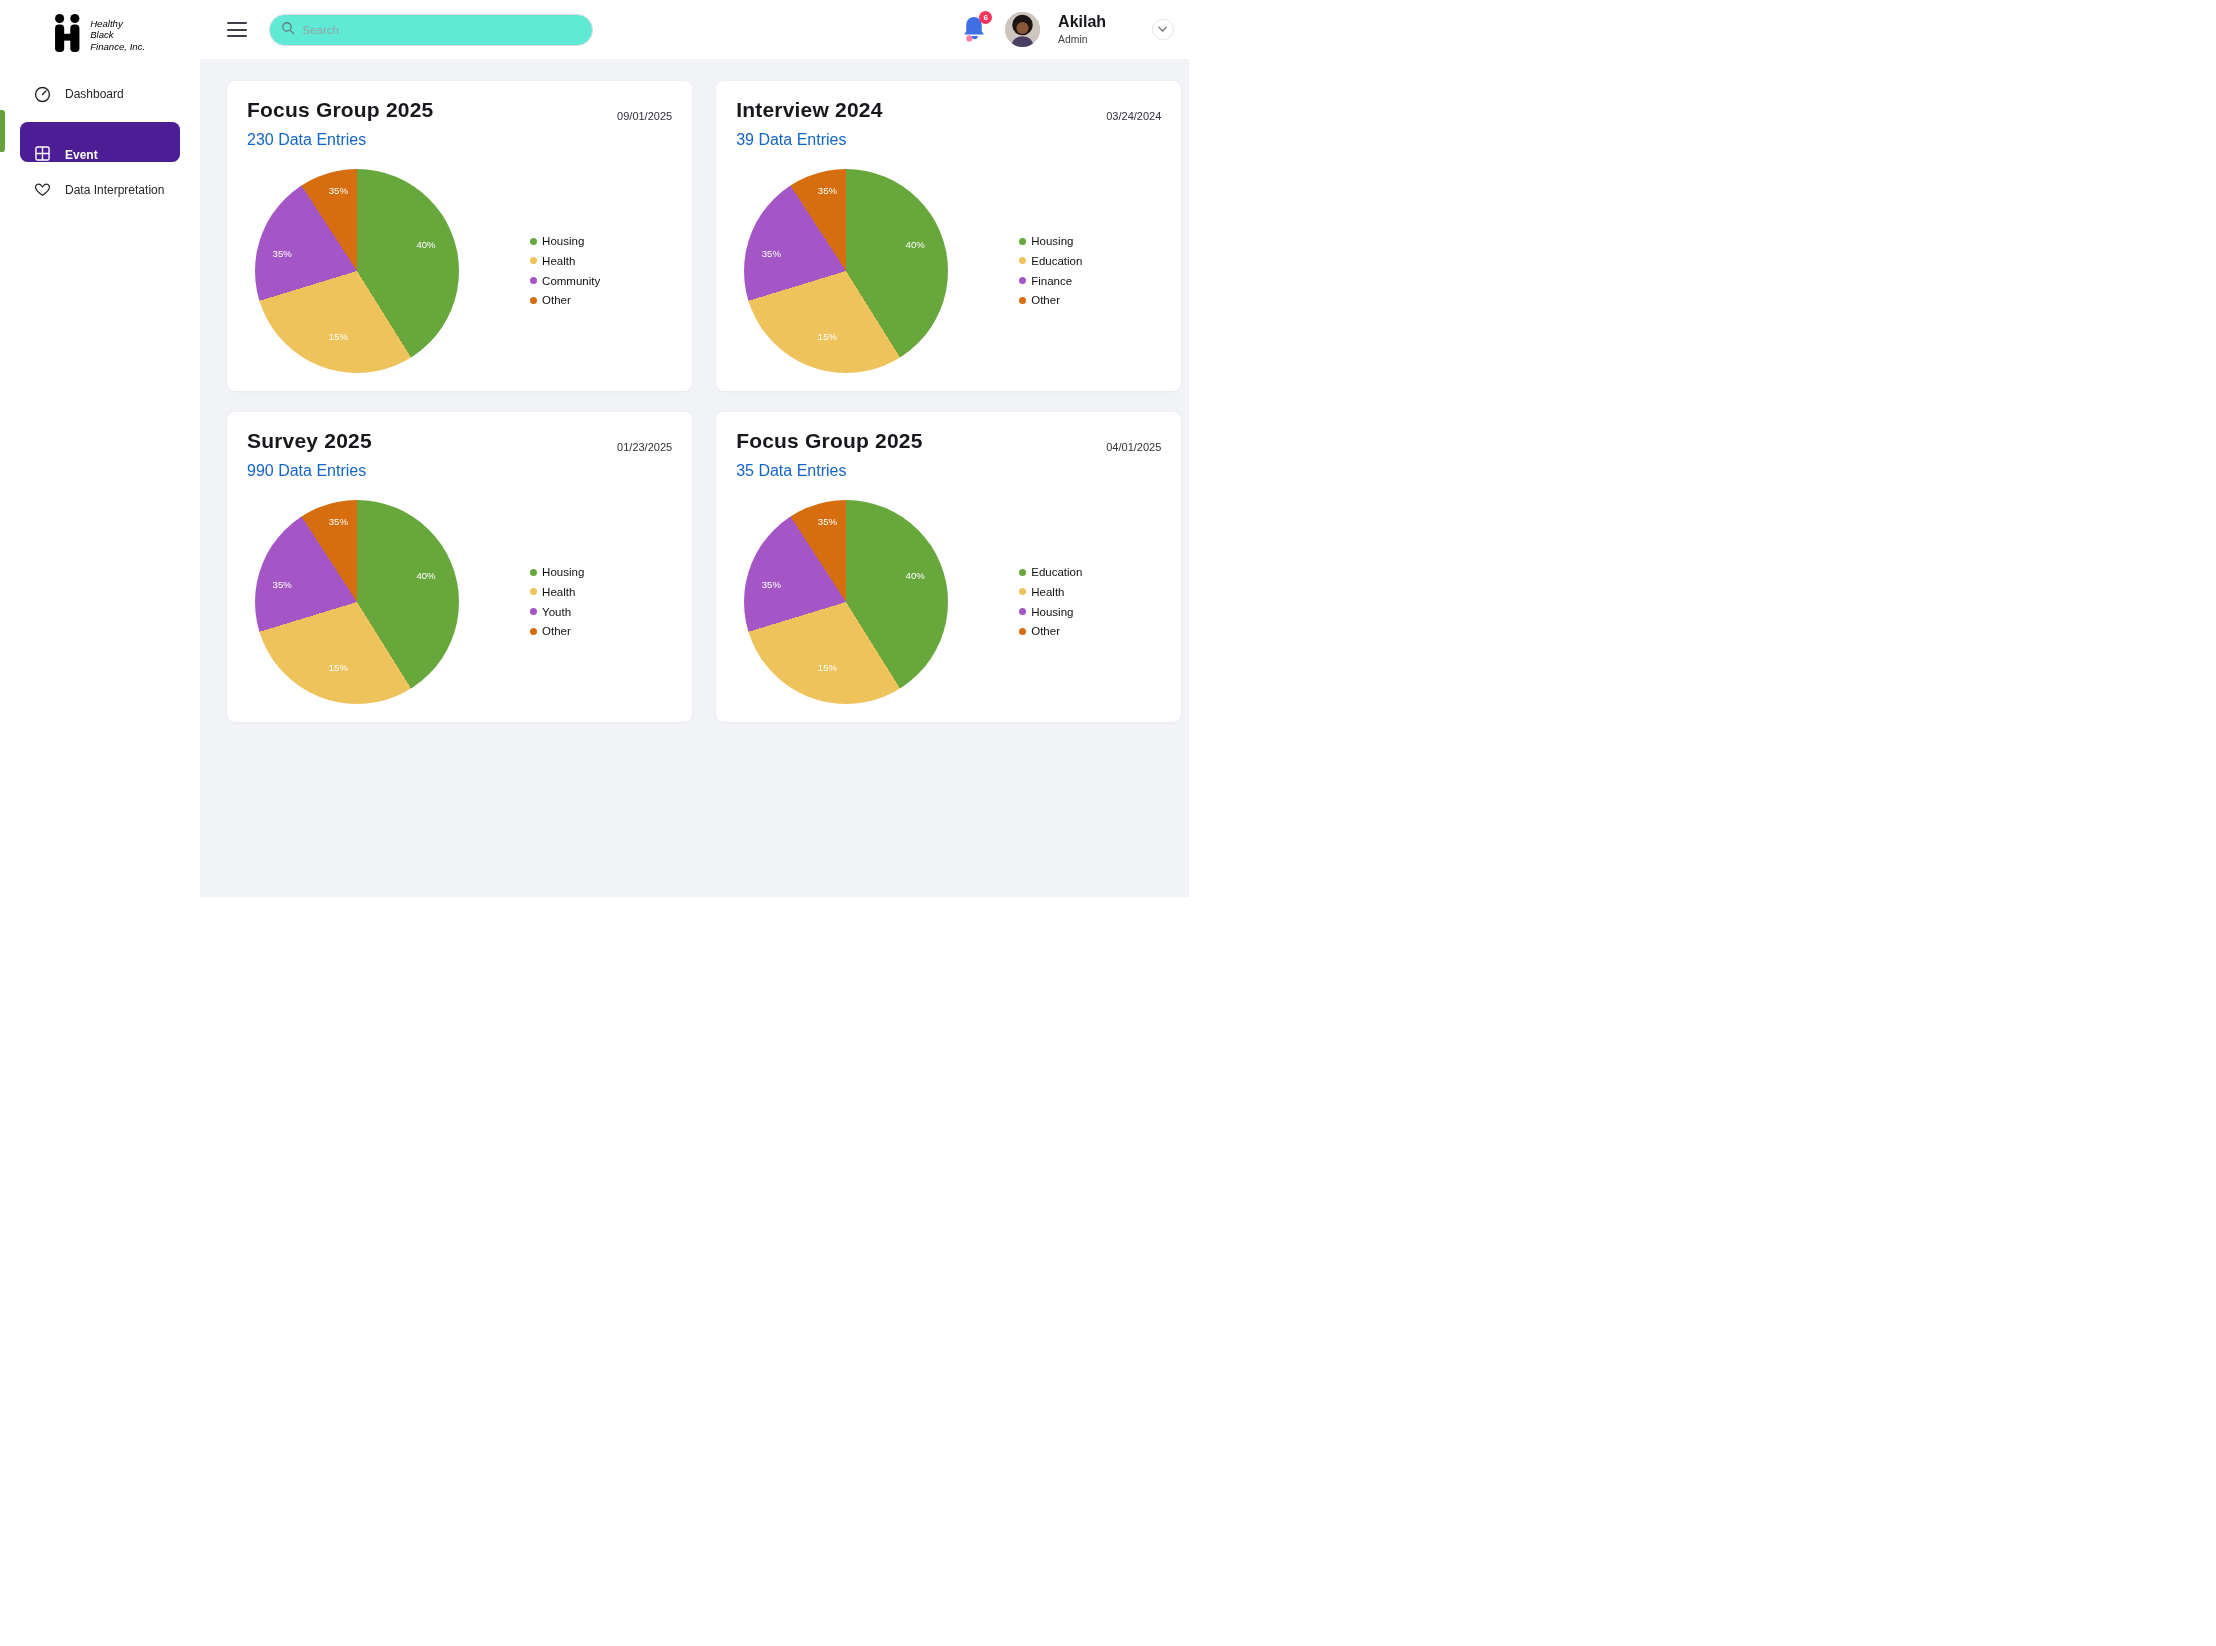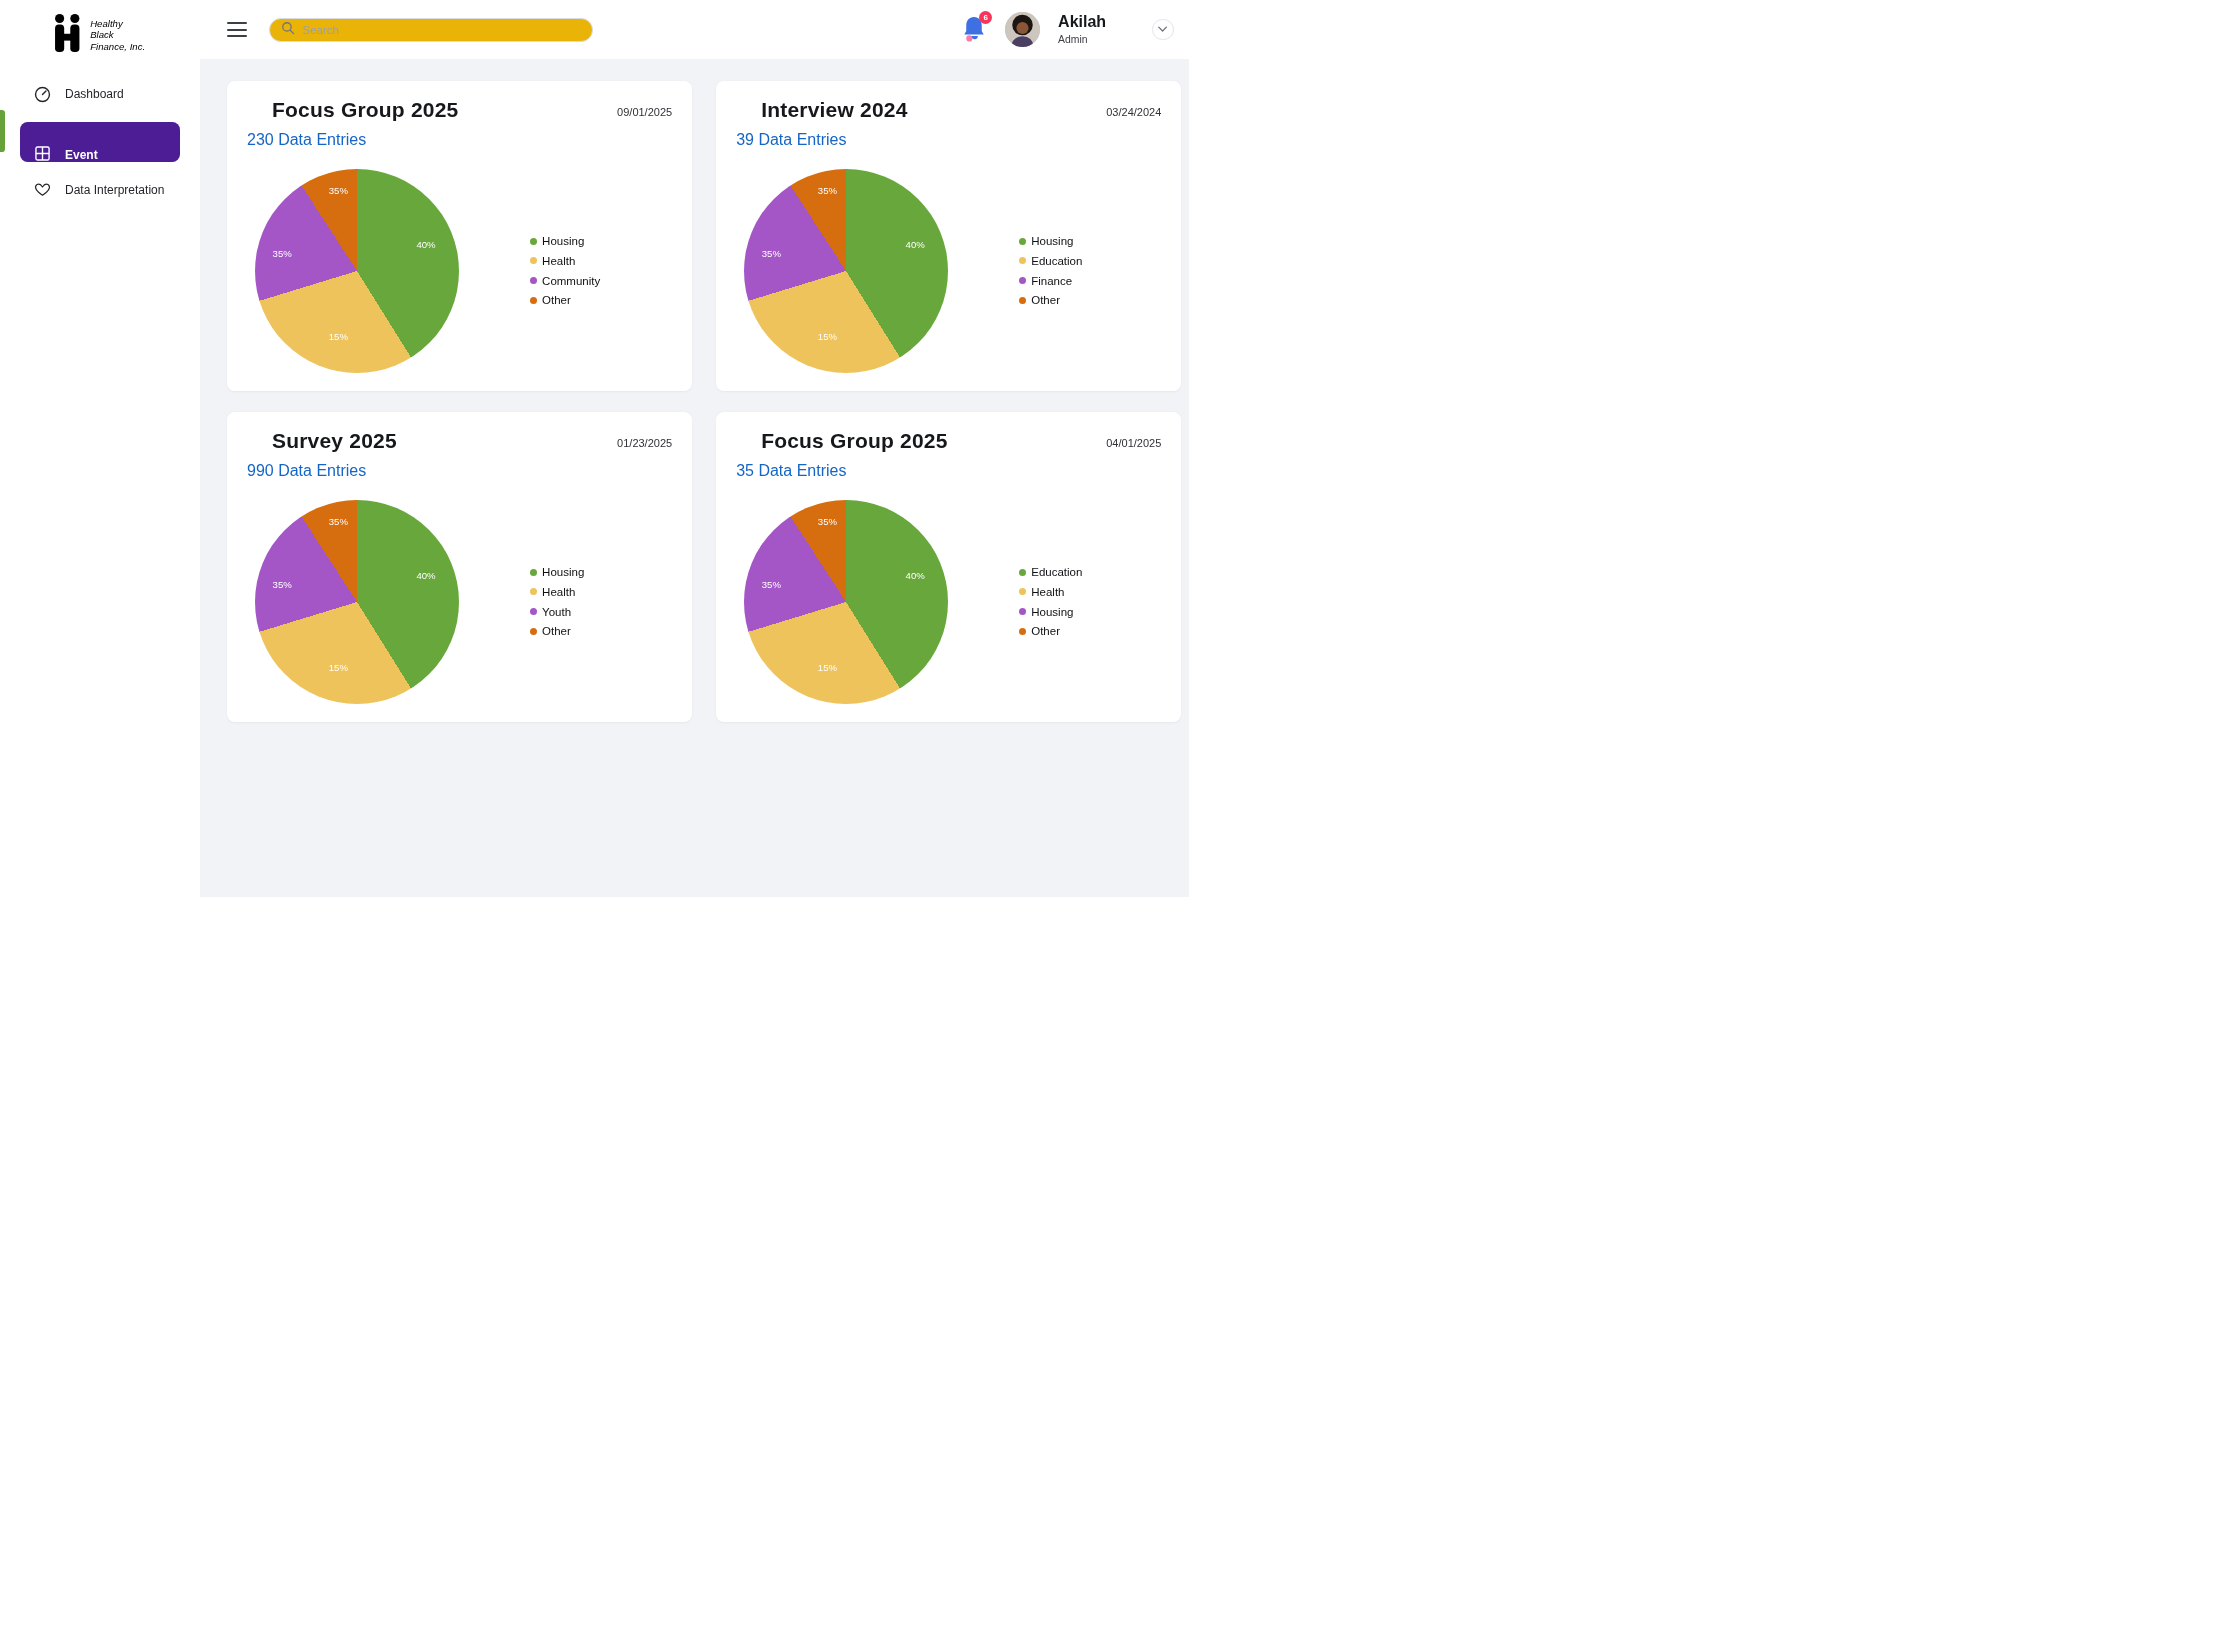--- a/index.html
+++ b/index.html
@@ -35,22 +35,22 @@
   
   .right-col { flex:1; display:flex; flex-direction:column; }
 
   .topbar {
     height:59px; background:#ffffff; display:flex; align-items:center;
     padding:0 15.4px 0 27px;
   }
   .hamburger { width:20px; display:flex; flex-direction:column; gap:4.6px; cursor:pointer; }
   .hamburger span { display:block; height:2px; background:#3c3f45; border-radius:1.5px; }
   .search-pill {
-    margin-left:22px; width:324px; height:24px;
-    border:0.8px solid #d9dbdf; border-radius:7695px; background:#eab308;
+    margin-left:22px; width:324px; height:32px;
+    border:0.8px solid #d9dbdf; border-radius:7695px; background:#5eead4;
     display:flex; align-items:center; padding:0 10.8px; gap:7.7px;
   }
   .search-pill input {
     border:none; outline:none; background:transparent; flex:1;
     font-size:11.5px; color:#3c3f45; font-family:"Liberation Sans", sans-serif;
   }
   .search-pill input::placeholder { color:#9aa0a8; }
 
   .top-right { margin-left:auto; display:flex; align-items:center; gap:17px; }
   .bell-wrap { position:relative; width:28px; height:31px; cursor:pointer; }
@@ -83,21 +83,21 @@
   }
 
   .cards-grid {
     display:grid; grid-template-columns:1fr 1fr; gap:21px 24px;
   }
   .card {
     background:#ffffff; border-radius:7.7px; padding:17px 20px 15.4px 20px;
     box-shadow:0 0.8px 2.3px rgba(20,20,40,.05);
     min-height:310px; cursor:pointer;
   }
-  .card-top { display:flex; justify-content:space-between; align-items:center;margin-left:25px; }
+  .card-top { display:flex; justify-content:space-between; align-items:flex-end; }
   .card-title { font-size:21px; font-weight:700; color:#17181c; letter-spacing:0.2px; }
   .card-date { font-size:11px; color:#2f3137; margin-top:4.6px; }
   .entries { display:inline-block; margin-top:9.2px; font-size:16px; color:#1565c6; text-decoration:none; }
 
   .chart-row { display:flex; align-items:center; margin-top:20px; }
   .pie {
     position:relative; width:204px; height:204px; border-radius:50%; margin-left:7.7px;
     background:conic-gradient(#67a73c 0deg 148deg, #efc35c 148deg 253deg, #a456c6 253deg 327deg, #d66e0f 327deg 360deg);
     flex:none;
   }

